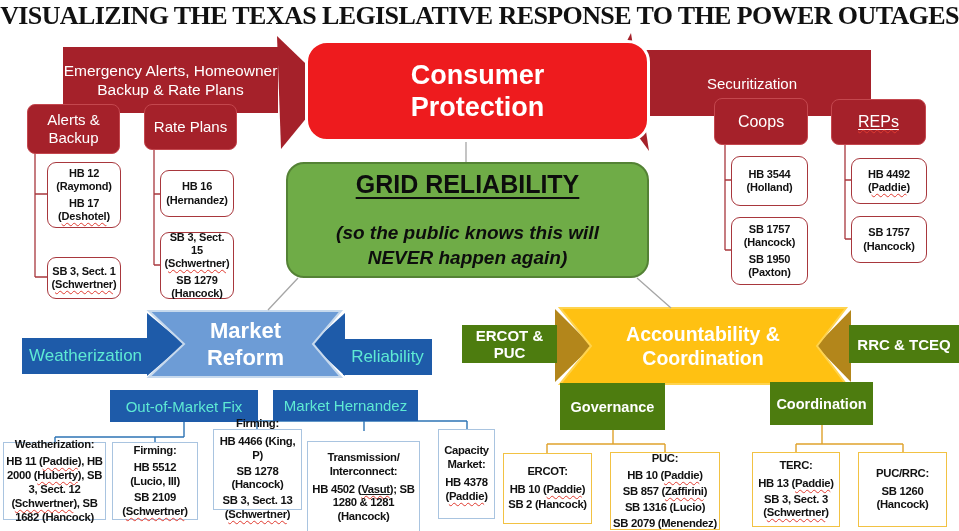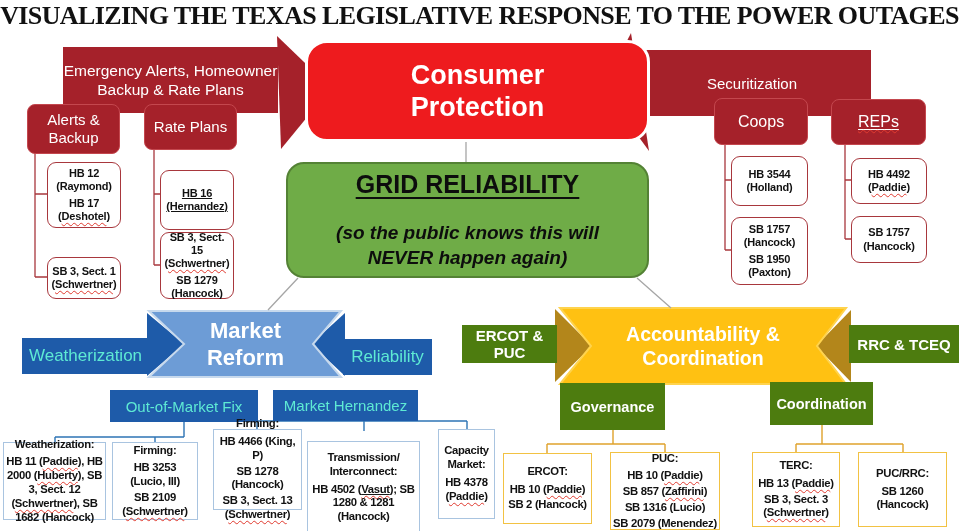--- a/index.html
+++ b/index.html
@@ -63,21 +63,21 @@
 
   
   .bill{background:#fff;border:1.5px solid #A8373D;border-radius:9px;color:#111;
         font-size:11px;font-weight:bold;line-height:1.2;letter-spacing:-0.2px;
         display:flex;flex-direction:column;align-items:center;justify-content:center;
         text-align:center;padding:2px;}
   .bill .entry{margin-top:4px;}
   .bill .entry:first-child{margin-top:0;}
   .b-a1{left:47px;top:162px;width:74px;height:66px;}
   .b-a2{left:47px;top:257px;width:74px;height:42px;}
-  .b-b1{left:160px;top:170px;width:74px;height:60px;text-decoration:underline;}
+  .b-b1{left:160px;top:170px;width:74px;height:47px;}
   .b-b2{left:160px;top:232px;width:74px;height:67px;}
   .b-c1{left:731px;top:156px;width:77px;height:50px;}
   .b-c2{left:731px;top:217px;width:77px;height:68px;}
   .b-d1{left:851px;top:158px;width:76px;height:46px;}
   .b-d2{left:851px;top:216px;width:76px;height:47px;}
 
   
   .panel{background:#fff;color:#111;font-size:11.3px;font-weight:bold;line-height:1.22;
          letter-spacing:-0.3px;display:flex;flex-direction:column;align-items:center;
          justify-content:center;text-align:center;padding:2px;}
@@ -203,21 +203,21 @@
   <div class="abs goldbar rrctceq z1">RRC &amp; TCEQ</div>
   <div class="abs goldbar gov z1">Governance</div>
   <div class="abs goldbar coord z1">Coordination</div>
 
   <div class="abs panel pblue p-weath z1">
       <div class="hdr">Weatherization:</div>
       <div class="entry">HB 11 (<span class="sq">Paddie</span>), HB 2000 (<span class="sq">Huberty</span>), SB 3, Sect. 12 (<span class="sq">Schwertner</span>), SB 1682 (Hancock)</div>
     </div>
   <div class="abs panel pblue p-res z1">
       <div class="hdr">Firming:</div>
-      <div class="entry">HB 3253 (Lucio, III)</div>
+      <div class="entry">HB 5512 (Lucio, III)</div>
       <div class="entry">SB 2109 (<span class="sq">Schwertner</span>)</div>
     </div>
   <div class="abs panel pblue p-firm z1">
       <div class="hdr">Firming:</div>
       <div class="entry">HB 4466 (King, P)</div>
       <div class="entry">SB 1278 (Hancock)</div>
       <div class="entry">SB 3, Sect. 13 (<span class="sq">Schwertner</span>)</div>
     </div>
   <div class="abs panel pblue p-trans z1">
       <div class="hdr">Transmission/<br>Interconnect:</div>

